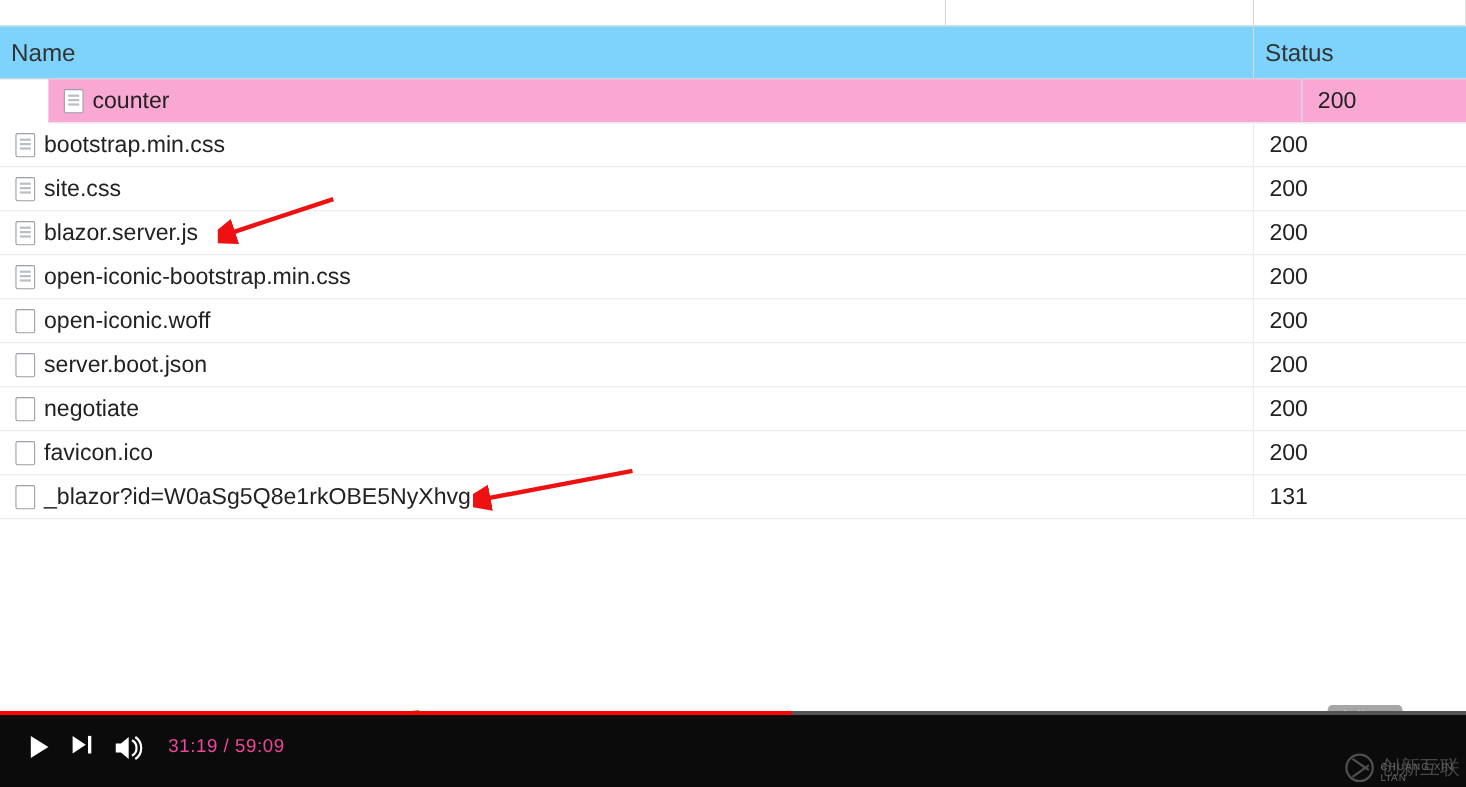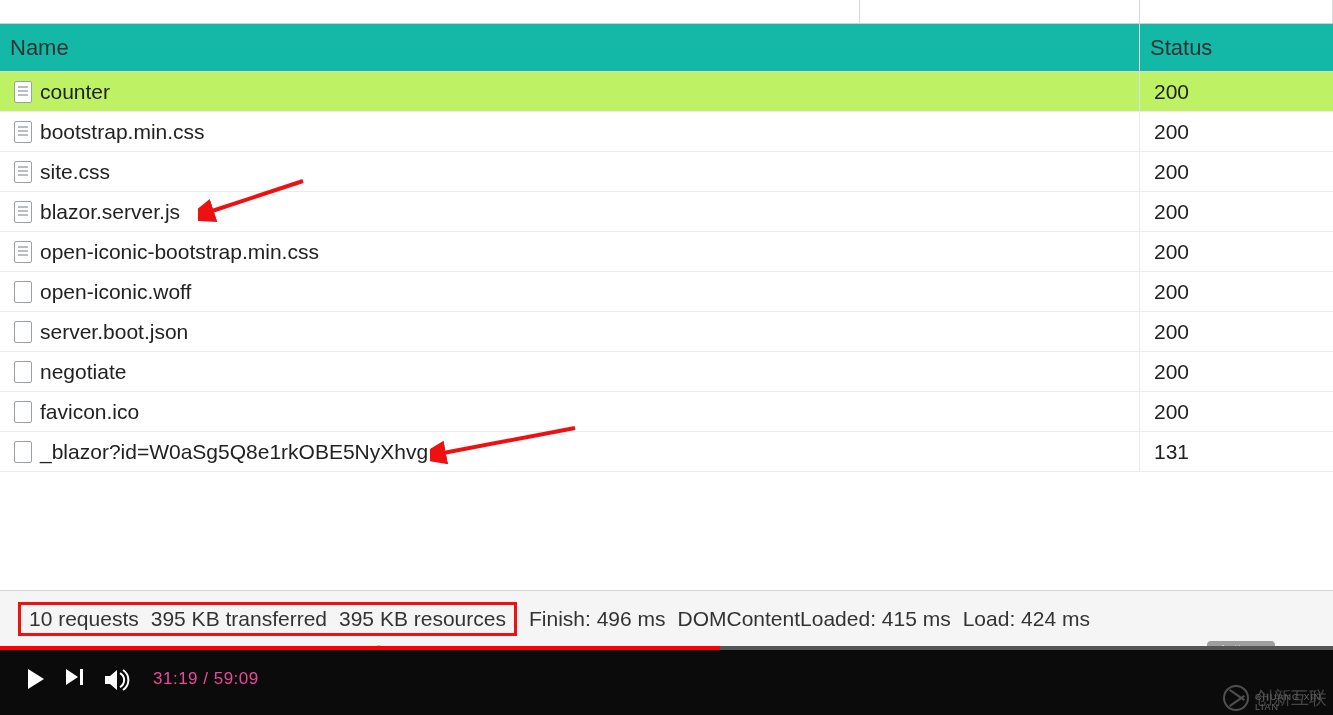--- a/index.html
+++ b/index.html
@@ -7,31 +7,31 @@
   .wrap{position:relative;width:1333px;height:715px;}
 
   
   .toolbar-strip{height:24px;border-bottom:1px solid #d0d0d0;display:flex;}
   .toolbar-strip .cell{border-right:1px solid #d8d8d8;}
   .toolbar-strip .c1{width:860px;}
   .toolbar-strip .c2{width:280px;}
   .toolbar-strip .c3{flex:1;}
 
   
-  .thead{display:flex;height:48px;background:#14b8a6;border-bottom:1px solid #d5d5d5;align-items:center;}
+  .thead{display:flex;height:48px;background:#7dd3fc;border-bottom:1px solid #d5d5d5;align-items:center;}
   .thead .col{padding:0 10px;font-size:22px;color:#333;}
   .col-name{flex:0 0 1140px;border-right:1px solid #d7d7d7;height:100%;display:flex;align-items:center;}
   .col-status{flex:1;height:100%;display:flex;align-items:center;padding-left:14px;}
 
   
   .tbody{}
   .row{display:flex;height:40px;align-items:center;border-bottom:1px solid #ececec;}
   .row .cell-name{flex:0 0 1140px;display:flex;align-items:center;gap:8px;padding-left:14px;border-right:1px solid #ececec;height:100%;font-size:21px;}
   .row .cell-status{flex:1;padding-left:14px;font-size:21px;}
-  .row.sel{background:#bef264;}
+  .row.sel{background:#f9a8d4;margin-left:44px;}
   .row.sel .cell-name,.row.sel .cell-status{border-color:#d0e4f5;}
 
   .file-icon{width:18px;height:22px;border:1px solid #9aa0a6;border-radius:2px;position:relative;background:#fff;flex:0 0 18px;}
   .file-icon.filled::before{content:"";position:absolute;left:3px;right:3px;top:4px;height:2px;background:#b9bec3;box-shadow:0 4px 0 #b9bec3,0 8px 0 #b9bec3;}
   .file-icon.empty{background:#fff;}
 
   
   .arrow{position:absolute;pointer-events:none;}
 
   
@@ -187,30 +187,20 @@
   </svg>
   <svg class="arrow" style="left:430px;top:420px" width="150" height="50">
     <defs>
         <marker id="ah2" markerWidth="10" markerHeight="10" refX="2" refY="3" orient="auto">
           <path d="M0,0 L0,6 L8,3 z" fill="#e11"></path>
         </marker>
       </defs>
     <line x1="145" y1="8" x2="8" y2="34" stroke="#e11" stroke-width="4" marker-end="url(#ah2)"></line>
   </svg>
 
-  <div class="summary">
-    <span class="hlbox">
-      <span class="seg">10 requests</span>
-      <span class="seg">395 KB transferred</span>
-      <span class="seg">395 KB resources</span>
-    </span>
-    <span class="seg">Finish: 496 ms</span>
-    <span class="seg">DOMContentLoaded: 415 ms</span>
-    <span class="seg">Load: 424 ms</span>
-  </div>
 
   <div class="taskbar">
     <div class="tb">
         <div class="winstart">
           <span></span>
           <span></span>
           <span></span>
           <span></span>
         </div>
       </div>

